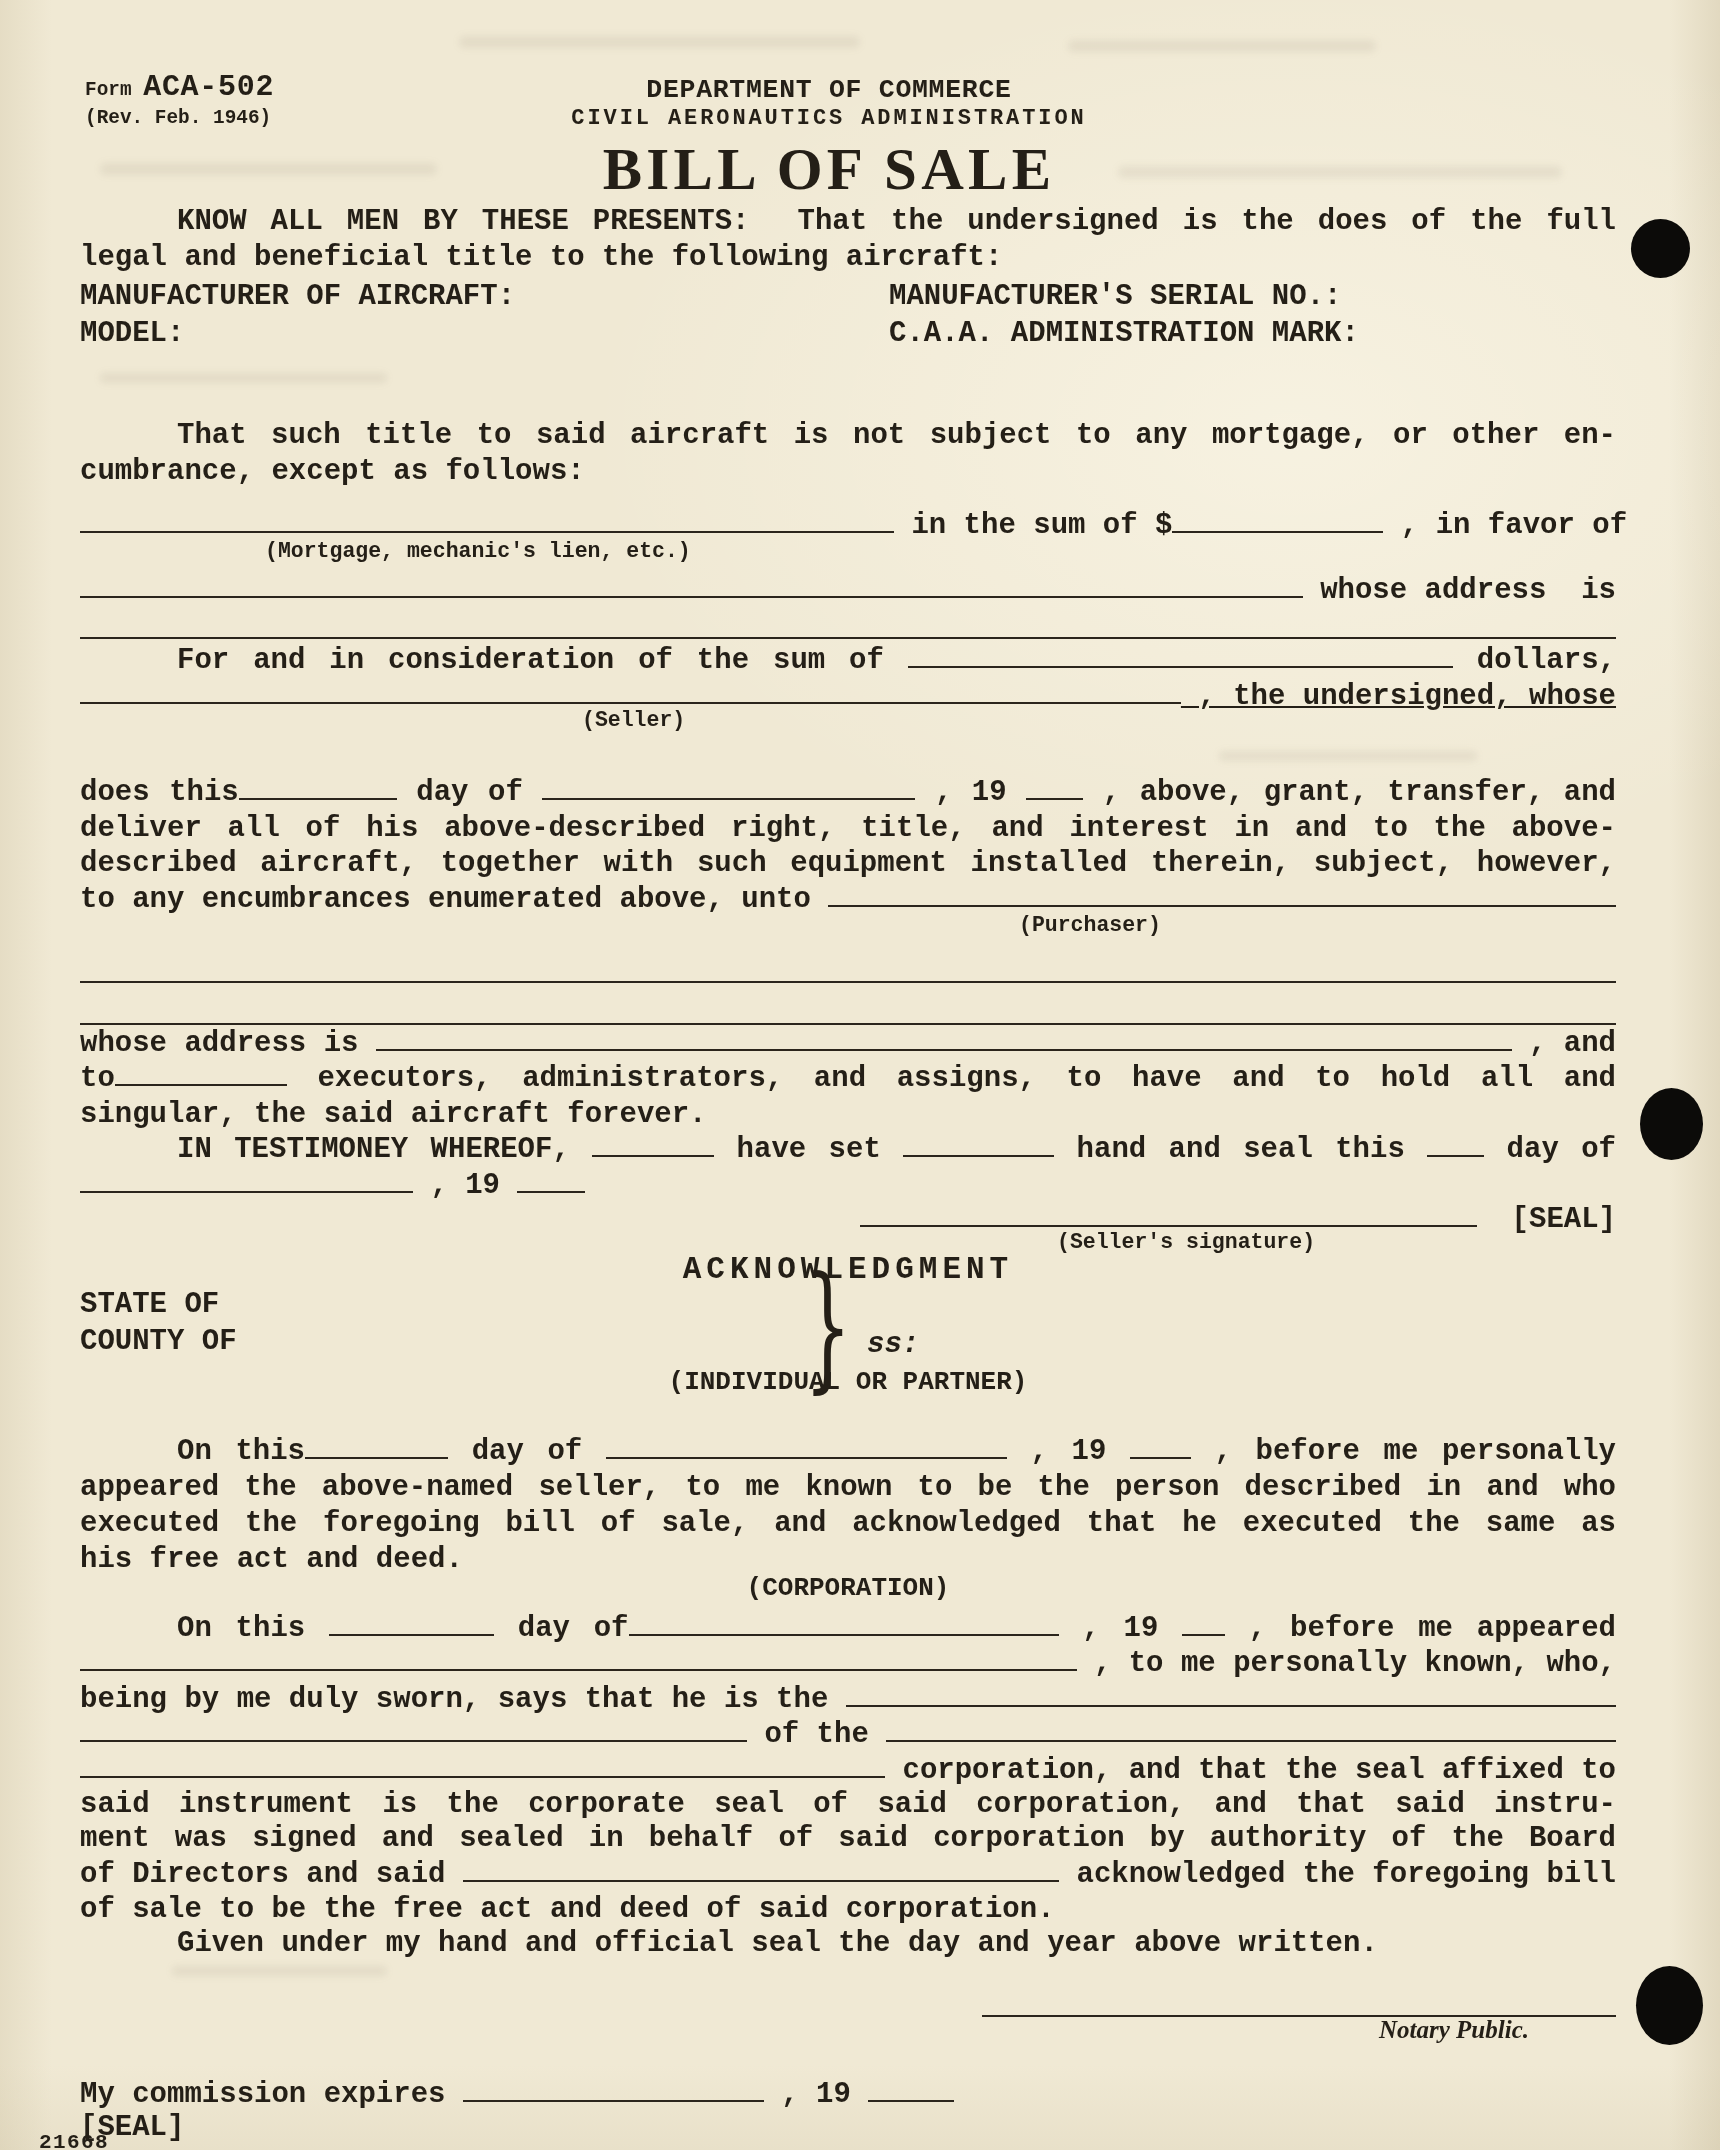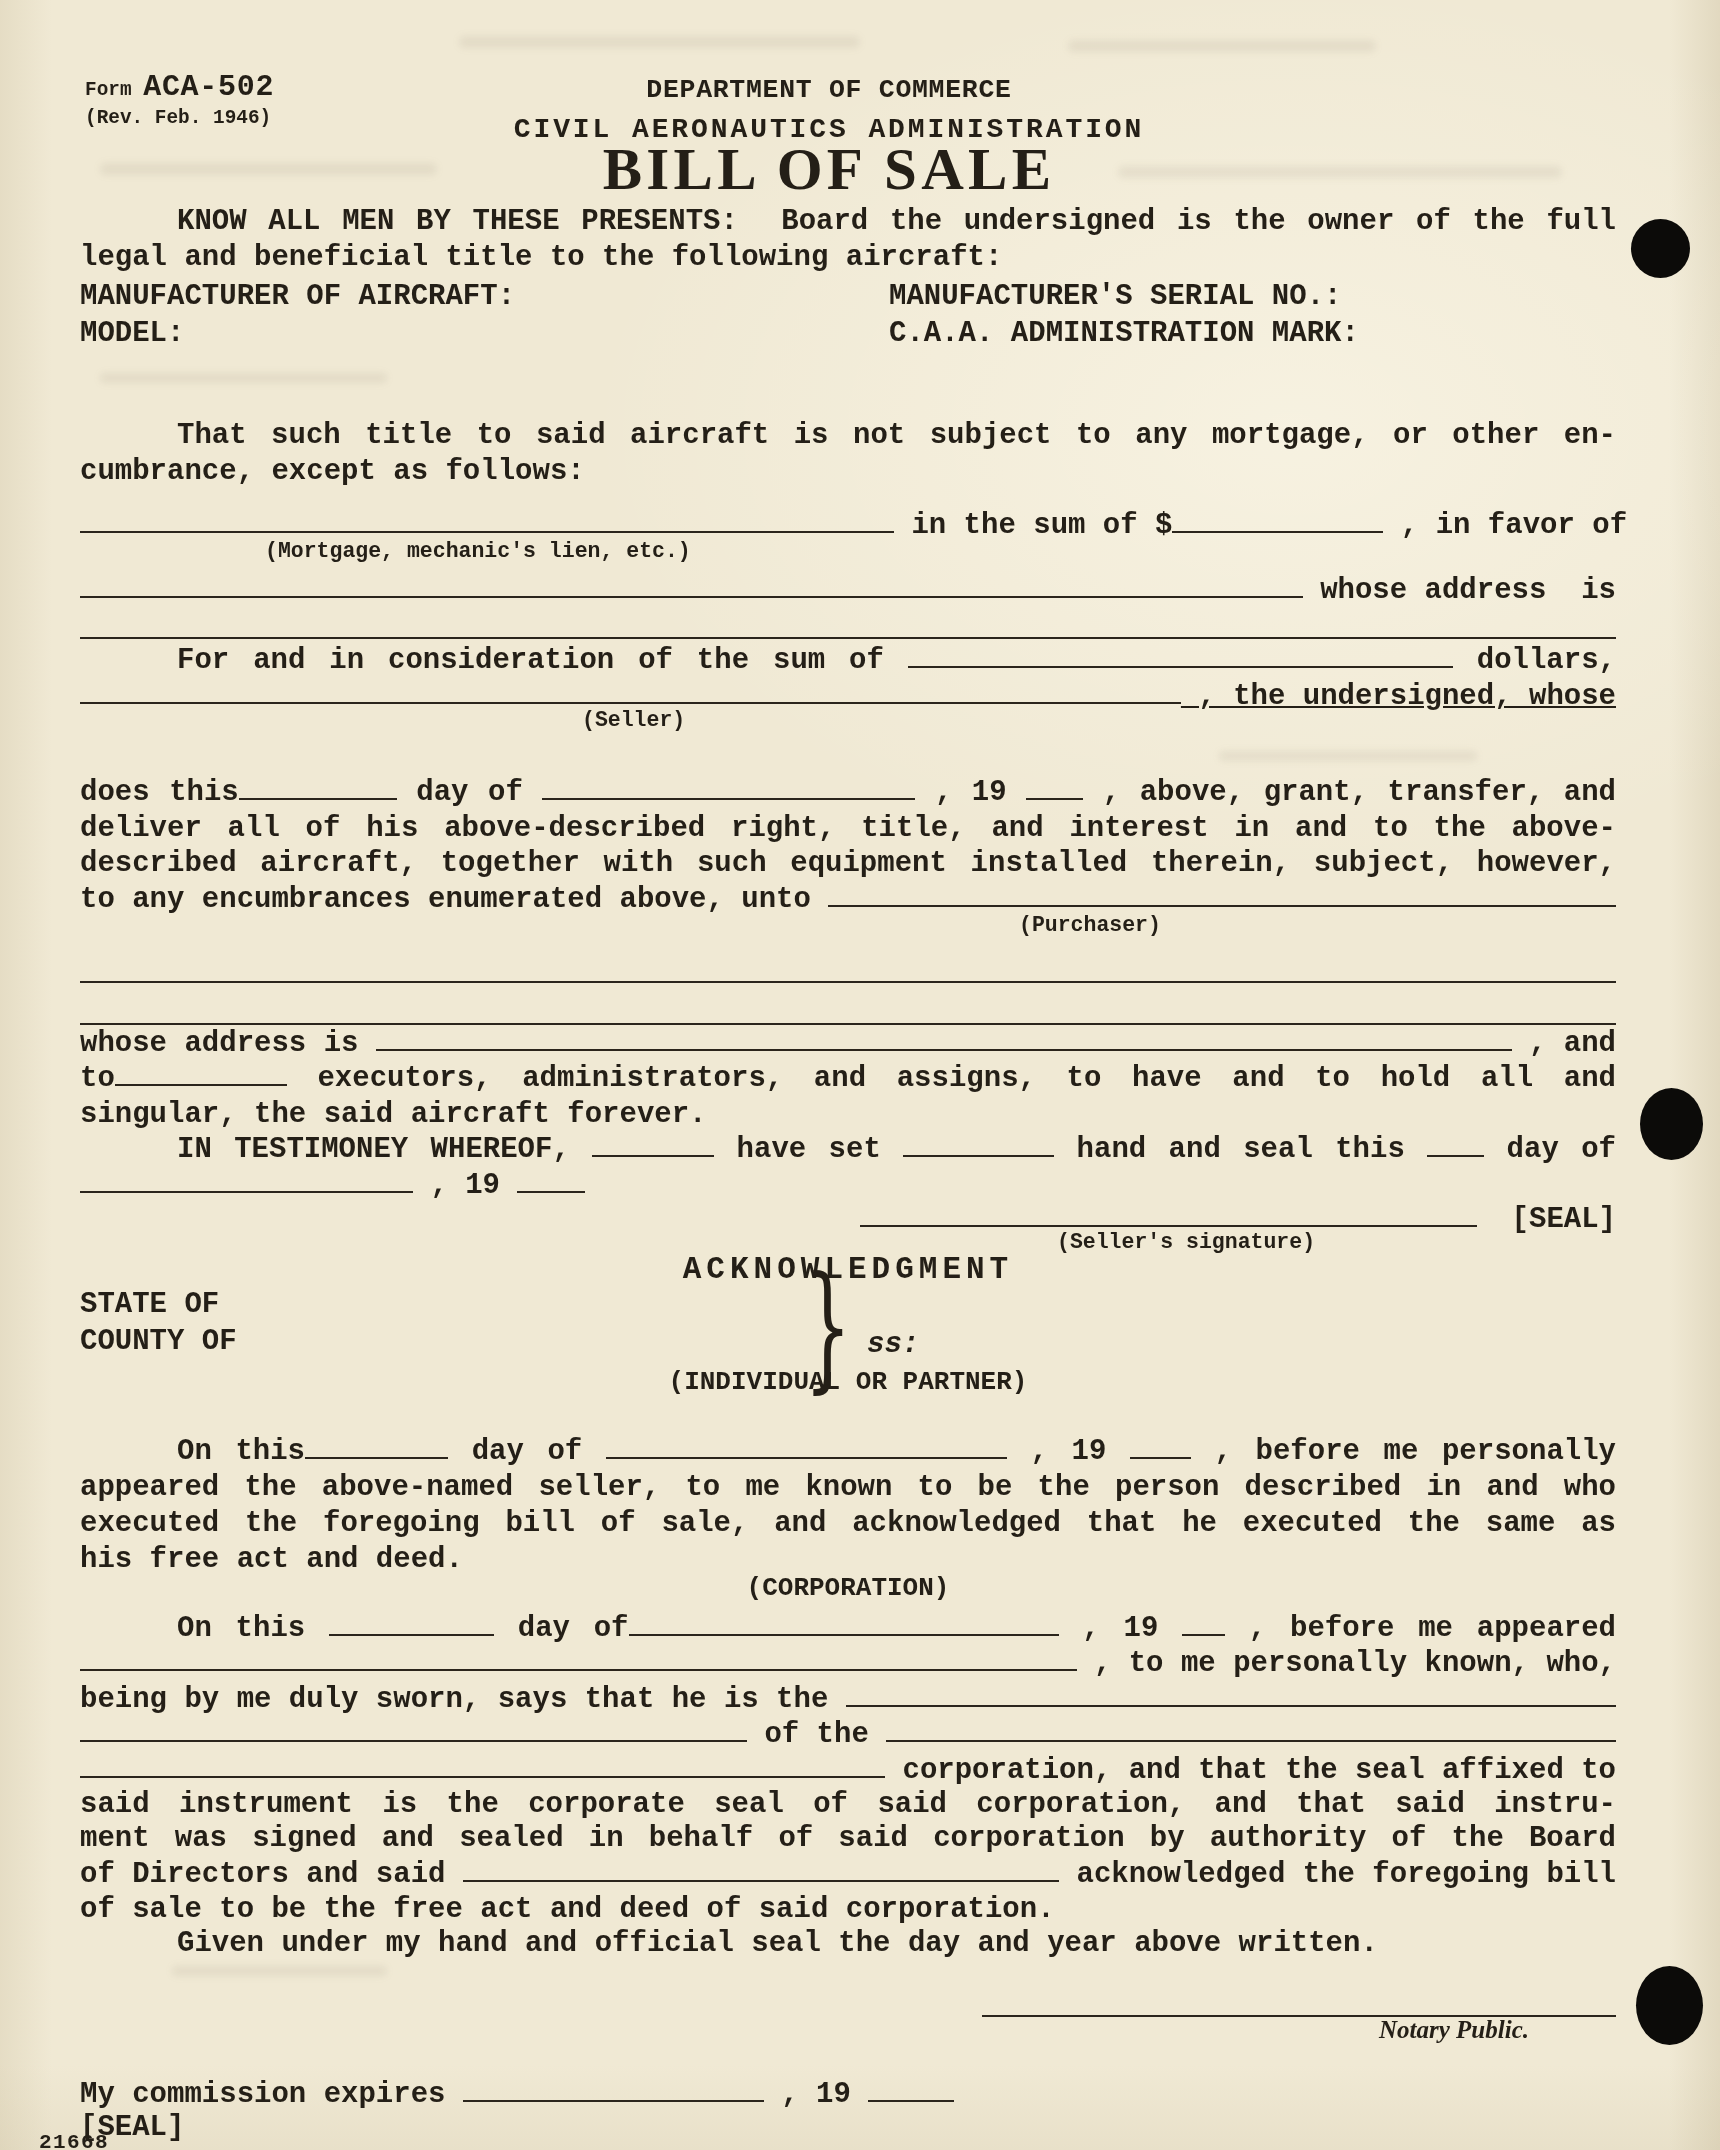--- a/index.html
+++ b/index.html
@@ -14,21 +14,21 @@
     font-family:"Liberation Mono","DejaVu Sans Mono",monospace;
     color:#241f17;
   }
   
   .form-id { position:absolute; left:85px; top:70px; line-height:1.15; }
   .form-id .lbl  { font-size:19.4px; font-weight:700; }
   .form-id .num  { font-size:30px; font-weight:700; letter-spacing:0.7px; }
   .form-id .rev  { font-size:19.4px; font-weight:700; margin-top:2.9px; }
   .agency { position:absolute; left:829px; top:75px; transform:translateX(-50%); text-align:center; }
   .agency .dept  { font-size:26.5px; font-weight:700; letter-spacing:0.7px; }
-  .agency .admin { font-size:28px; font-weight:700; letter-spacing:2.9px; margin-top:9px; }
+  .agency .admin { font-size:22px; font-weight:700; letter-spacing:2.9px; margin-top:1px; }
   .doc-title {
     position:absolute; left:829px; top:135px; transform:translateX(-50%);
     font-family:"Liberation Serif","DejaVu Serif",serif;
     font-size:59px; font-weight:700; letter-spacing:4.3px; white-space:nowrap;
   }
   
   .form-body { position:absolute; left:80px; top:0; width:1536px; height:2151px; }
   .row { position:absolute; left:0; width:100%; font-size:29px; font-weight:700; line-height:1.15; white-space:pre; }
   .row.justify { text-align:justify; text-align-last:justify; }
   .row.flexr   { display:flex; align-items:baseline; }
@@ -71,21 +71,21 @@
 </div>
 
 <div class="agency">
   <div class="dept">DEPARTMENT OF COMMERCE</div>
   <div class="admin">CIVIL AERONAUTICS ADMINISTRATION</div>
 </div>
 
 <div class="doc-title">BILL OF SALE</div>
 
 <div class="form-body">
-    <div class="row justify" style="top: 205px; padding-left: 97px;"><span class="txt">KNOW ALL MEN BY THESE PRESENTS:  Board the undersigned is the owner of the full</span></div>
+    <div class="row justify" style="top: 205px; padding-left: 97px;"><span class="txt">KNOW ALL MEN BY THESE PRESENTS:  That the undersigned is the does of the full</span></div>
     <div class="row" style="top: 241px;"><span class="txt">legal and beneficial title to the following aircraft:</span></div>
     <div class="row" style="top: 280px;"><span class="txt abs" style="left: 0px;">MANUFACTURER OF AIRCRAFT:</span><span class="txt abs" style="left: 809px;">MANUFACTURER'S SERIAL NO.:</span></div>
     <div class="row" style="top: 317px;"><span class="txt abs" style="left: 0px;">MODEL:</span><span class="txt abs" style="left: 809px;">C.A.A. ADMINISTRATION MARK:</span></div>
     <div class="row justify" style="top: 419px; padding-left: 97px;"><span class="txt">That such title to said aircraft is not subject to any mortgage, or other en-</span></div>
     <div class="row" style="top: 455px;"><span class="txt">cumbrance, except as follows:</span></div>
     <div class="row justify" style="top: 509px;"><span class="blank" style="width: 814px;"></span><span class="txt"> in the sum of $</span><span class="blank" style="width: 211px;"></span><span class="txt"> , in favor of</span></div>
     <div class="row" style="top: 539px; font-size: 21.5px;"><span class="txt abs" style="left: 185px;">(Mortgage, mechanic's lien, etc.)</span></div>
     <div class="row flexr" style="top: 574px;"><span class="blank fill"></span><span class="txt"> whose address  is</span></div>
     <div class="row" style="top: 615px;"><span class="blank" style="width: 1536px;"></span></div>
     <div class="row justify" style="top: 644px; padding-left: 97px;"><span class="txt">For and in consideration of the sum of </span><span class="blank" style="width: 545px;"></span><span class="txt"> dollars,</span></div>

